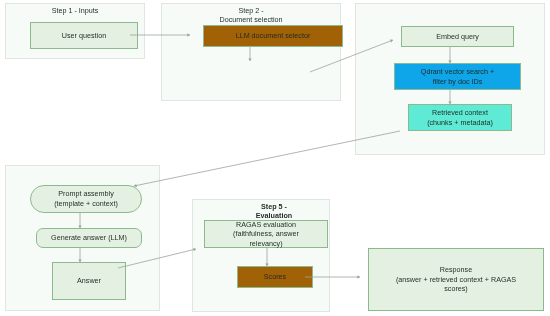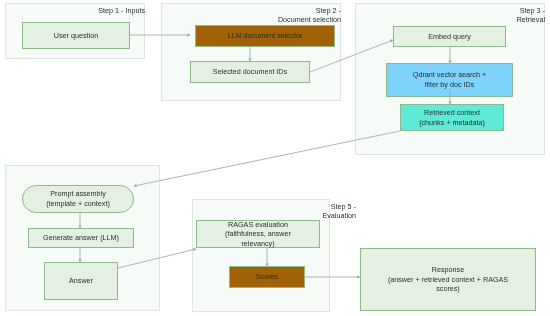--- a/index.html
+++ b/index.html
@@ -25,41 +25,42 @@
   .group {
     position: absolute;
     background: #f7fbf8;
     border: 1px solid #dfe6e1;
     box-sizing: border-box;
   }
   .group-title {
     position: absolute;
     left: 0;
     right: 0;
-    text-align: right;
+    text-align: center;
     font-size: 7.2px;
     line-height: 9px;
     color: #1f2a24;
     white-space: pre-line;
   }
   
   .node {
     position: absolute;
     background: #e4f1e2;
     border: 1px solid #8cba8c;
     box-sizing: border-box;
     display: flex;
     align-items: center;
     justify-content: center;
     text-align: center;
     font-size: 7.2px;
     line-height: 9.6px;
     color: #1f2a24;
     white-space: pre-line;
     padding: 1px 11px;
+    margin-left: 8px;
   }
   
   #connectors {
     position: absolute;
     left: 0; top: 0;
     width: 550px;
     height: 316px;
     pointer-events: none;
     overflow: visible;
   }
@@ -68,37 +69,34 @@
 <body>
 
 <div id="canvas">
 
   <div class="group" style="left: 5px; top: 3px; width: 140px; height: 56px; background: rgb(247, 251, 248); border-color: rgb(223, 230, 225);"></div>
     <div class="group-title" style="left: 5px; width: 140px; top: 6px; color: rgb(31, 42, 36);">Step 1 - Inputs</div>
     <div class="group" style="left: 161px; top: 3px; width: 180px; height: 98px; background: rgb(247, 251, 248); border-color: rgb(223, 230, 225);"></div>
     <div class="group-title" style="left: 161px; width: 180px; top: 6px; color: rgb(31, 42, 36);">Step 2 -
 Document selection</div>
     <div class="group" style="left: 355px; top: 3px; width: 190px; height: 152px; background: rgb(247, 251, 248); border-color: rgb(223, 230, 225);"></div>
-    <div class="group-title" style="left: 355px; width: 190px; top: 6px; color: rgb(31, 42, 36);">Step 3 -
-Retrieval</div>
     <div class="group" style="left: 5px; top: 165px; width: 155px; height: 146px; background: rgb(247, 251, 248); border-color: rgb(223, 230, 225);"></div>
     <div class="group" style="left: 192px; top: 199px; width: 138px; height: 113px; background: rgb(247, 251, 248); border-color: rgb(223, 230, 225);"></div>
-    <div class="group-title" style="left: 192px; width: 164px; top: 202px; color: rgb(31, 42, 36);">Step 5 -
+    <div class="group-title" style="left: 192px; width: 164px; top: 202px; color: rgb(31, 42, 36); font-weight: bold;">Step 5 -
 Evaluation</div>
     <div class="node" style="left: 22px; top: 22px; width: 108px; height: 27px; background: rgb(228, 241, 226); border-color: rgb(140, 186, 140); color: rgb(31, 42, 36);">User question</div>
     <div class="node" style="left: 195px; top: 25px; width: 140px; height: 22px; background: #a16207; border-color: rgb(140, 186, 140); color: rgb(31, 42, 36);">LLM document selector</div>
-    <div class="node" style="left: 190px; top: 61px; width: 120px; height: 22px; background: rgb(228, 241, 226); border-color: rgb(140, 186, 140); color: rgb(31, 42, 36);">Selected document IDs</div>
     <div class="node" style="left: 393px; top: 26px; width: 113px; height: 21px; background: rgb(228, 241, 226); border-color: rgb(140, 186, 140); color: rgb(31, 42, 36);">Embed query</div>
-    <div class="node" style="left: 386px; top: 63px; width: 127px; height: 34px; background: #7dd3fc; border-color: rgb(140, 186, 140); color: rgb(31, 42, 36);">Qdrant vector search +
+    <div class="node" style="left: 386px; top: 63px; width: 127px; height: 27px; background: #0ea5e9; border-color: rgb(140, 186, 140); color: rgb(31, 42, 36);">Qdrant vector search +
 filter by doc IDs</div>
     <div class="node" style="left: 400px; top: 104px; width: 104px; height: 27px; background: #5eead4; border-color: rgb(140, 186, 140); color: rgb(31, 42, 36);">Retrieved context
 (chunks + metadata)</div>
     <div class="node" style="left: 22px; top: 185px; width: 112px; height: 28px; background: rgb(228, 241, 226); border-color: rgb(140, 186, 140); color: rgb(31, 42, 36); border-radius: 14px;">Prompt assembly
 (template + context)</div>
-    <div class="node" style="left: 28px; top: 228px; width: 106px; height: 20px; background: rgb(228, 241, 226); border-color: rgb(140, 186, 140); color: rgb(31, 42, 36);">Generate answer (LLM)</div>
+    <div class="node" style="left: 28px; top: 228px; width: 106px; height: 20px; background: rgb(228, 241, 226); border-color: rgb(140, 186, 140); color: rgb(31, 42, 36); border-radius: 7px;">Generate answer (LLM)</div>
     <div class="node" style="left: 44px; top: 262px; width: 74px; height: 38px; background: rgb(228, 241, 226); border-color: rgb(140, 186, 140); color: rgb(31, 42, 36);">Answer</div>
     <div class="node" style="left: 196px; top: 220px; width: 124px; height: 28px; background: rgb(228, 241, 226); border-color: rgb(140, 186, 140); color: rgb(31, 42, 36);">RAGAS evaluation
 (faithfulness, answer relevancy)</div>
     <div class="node" style="left: 229px; top: 266px; width: 76px; height: 22px; background: #a16207; border-color: rgb(140, 186, 140); color: rgb(31, 42, 36);">Scores</div>
     <div class="node" style="left: 360px; top: 248px; width: 176px; height: 63px; background: rgb(228, 241, 226); border-color: rgb(140, 186, 140); color: rgb(31, 42, 36);">Response
 (answer + retrieved context + RAGAS
 scores)</div>
     <svg id="connectors" viewBox="0 0 550 316" width="550" height="316">
       <g>
         <polyline points="130,35 190,35" stroke="#9aa3a0" stroke-width="0.8" fill="none"></polyline>

